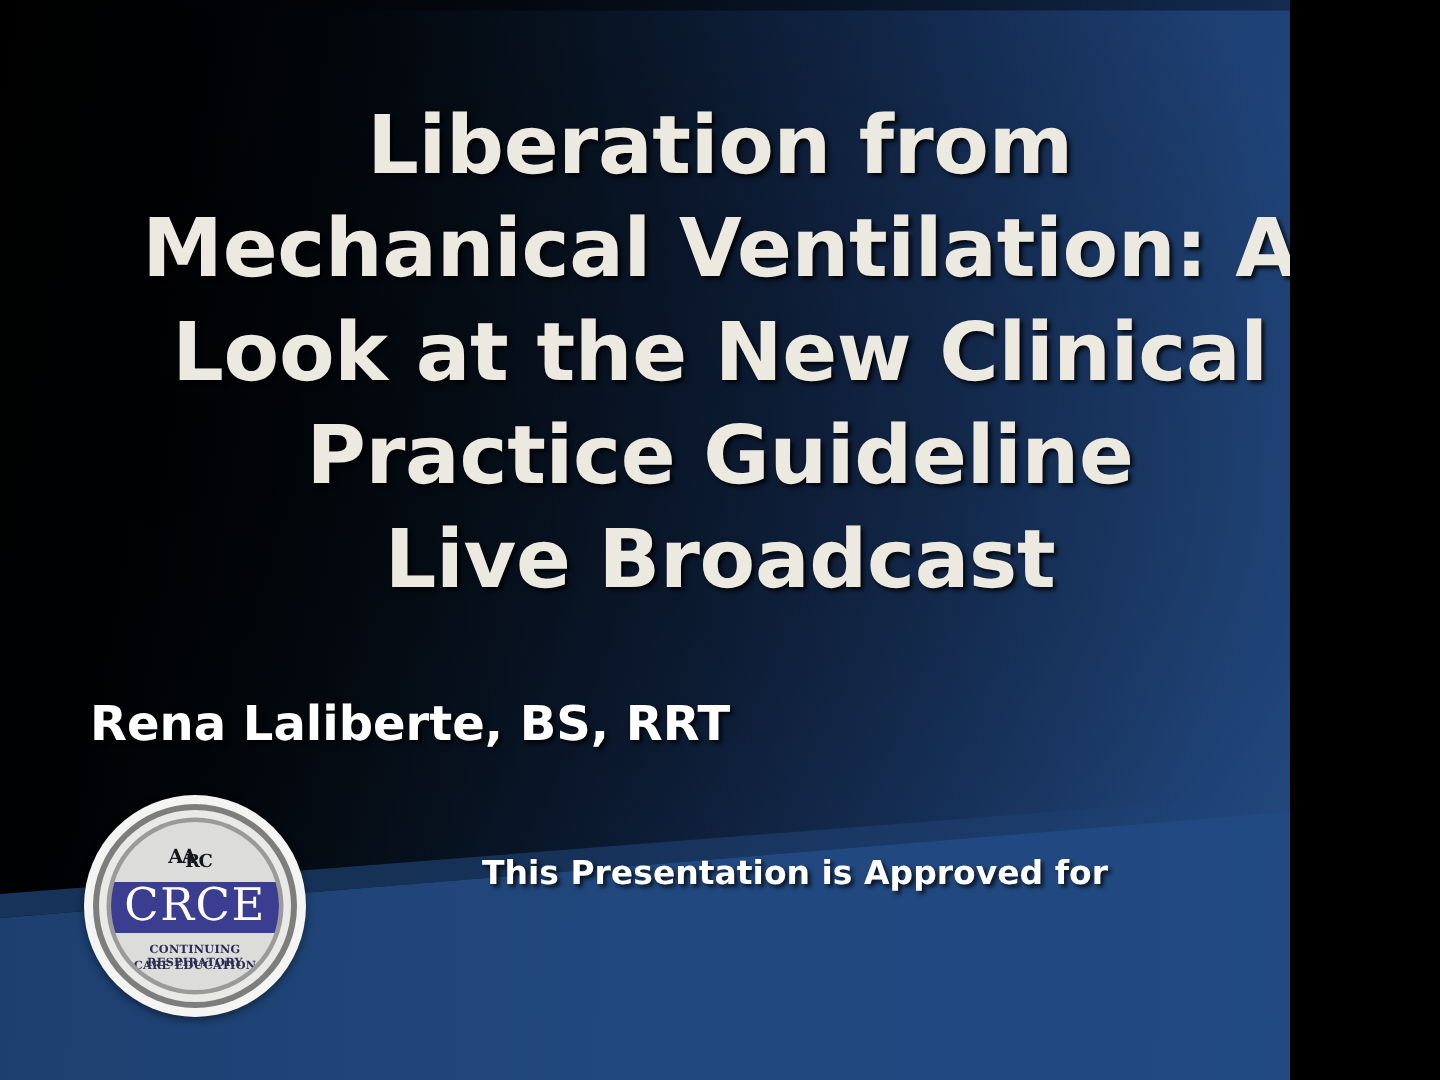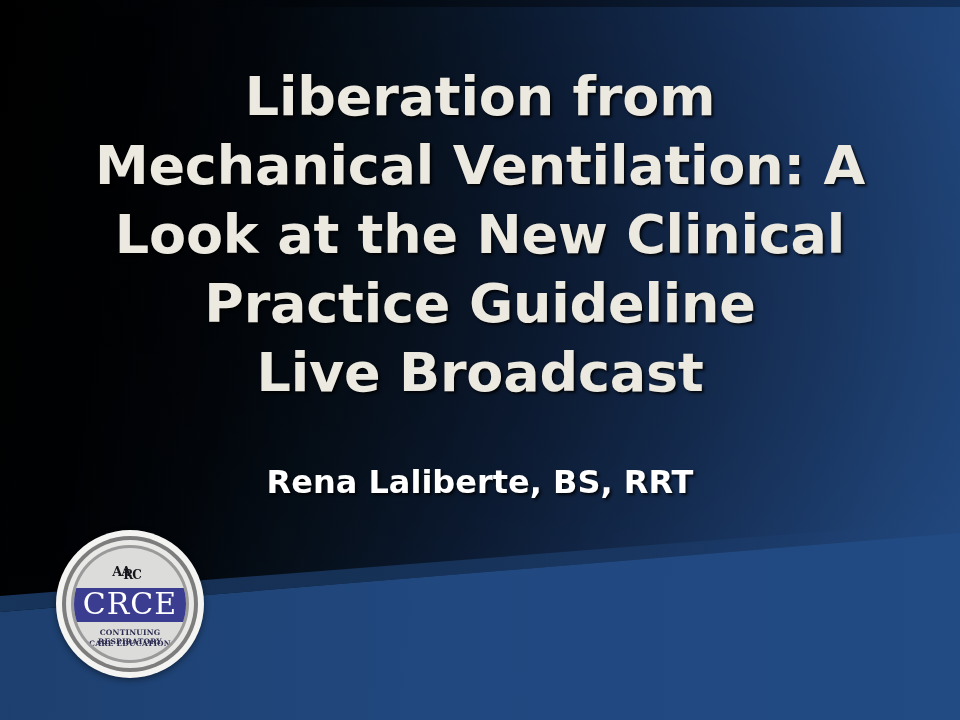--- a/index.html
+++ b/index.html
@@ -3,21 +3,21 @@
 <meta charset="utf-8">
 <title>Slide</title>
 <style>
   html, body {
     margin: 0;
     padding: 0;
     background: #000;
   }
   #slide {
     position: relative;
-    width: 960px;
+    width: 860px;
     height: 720px;
     overflow: hidden;
     font-family: "DejaVu Sans", sans-serif;
     
     background: linear-gradient(100deg,
         #000000 0%,
         #000205 14%,
         #03080f 24%,
         #081524 36%,
         #0f2240 50%,
@@ -80,21 +80,21 @@
     letter-spacing: -0.2px;
     text-shadow: 2px 2px 3px rgba(0,0,0,0.85);
     white-space: pre-line;
   }
 
   .presenter {
     position: absolute;
     left: 60px;
     top: 462px;
     width: 840px;
-    text-align: center;
+    text-align: left;
     color: #ffffff;
     font-size: 32px;
     font-weight: bold;
     line-height: 40px;
     text-shadow: 2px 2px 3px rgba(0,0,0,0.8);
   }
 
   .approval {
     position: absolute;
     left: 160px;
@@ -210,20 +210,21 @@
 
   <div class="title">Liberation from
 Mechanical Ventilation: A
 Look at the New Clinical
 Practice Guideline
 Live Broadcast</div>
 
   <div class="presenter">Rena Laliberte, BS, RRT</div>
 
   <div class="approval">
+    <span class="ln">This Presentation is Approved for</span>
   </div>
 
   <div class="logo">
     <div class="ring-outer"></div>
     <div class="ring-gray"></div>
     <div class="ring-white2"></div>
     <div class="ring-gray2"></div>
     <div class="face">
       <div class="band"></div>
       <div class="aarc">

